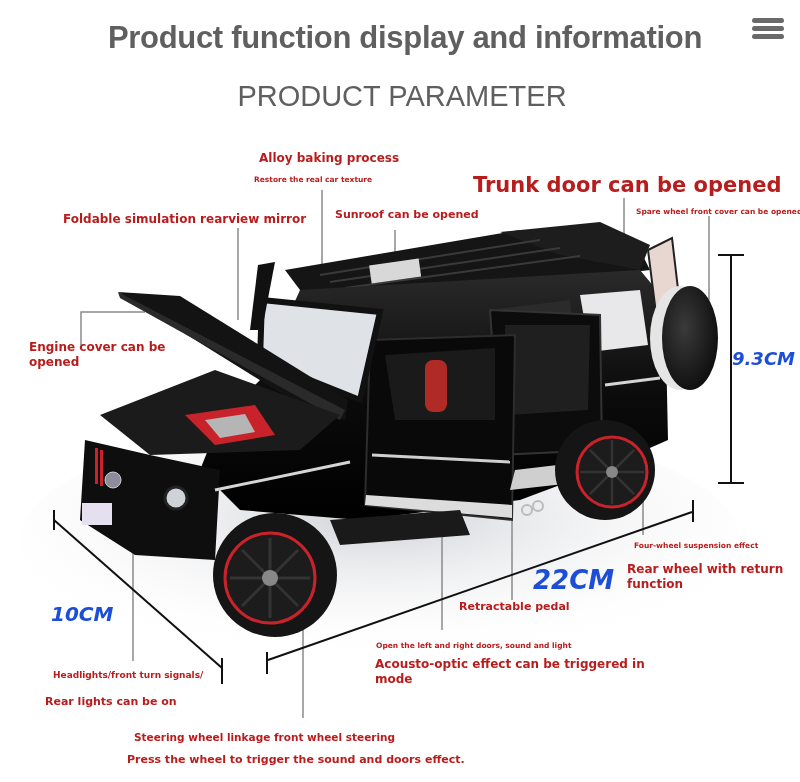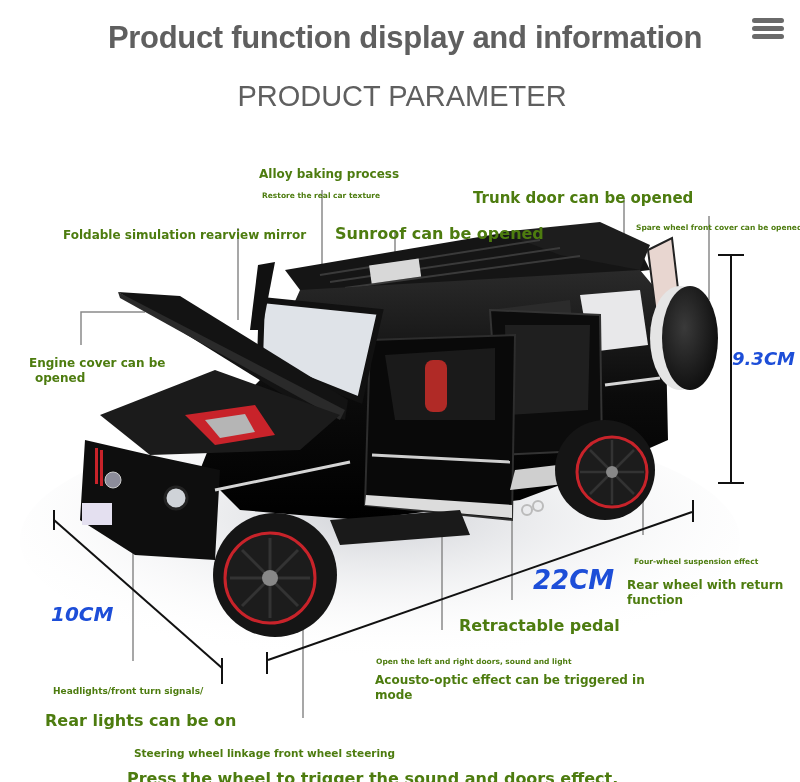--- a/index.html
+++ b/index.html
@@ -2,22 +2,22 @@
 <html><head>
   <meta charset="utf-8">
   <style>
     html, body { margin: 0; padding: 0; background: #ffffff; }
     body { width: 800px; height: 782px; position: relative; overflow: hidden; font-family: "DejaVu Sans", sans-serif; color: #111; }
     .abs { position: absolute; }
     .title { left: 0; width: 810px; top: 20px; text-align: center; font-family: "Liberation Sans", sans-serif; font-weight: bold; font-size: 31px; color: #5f5f5f; letter-spacing: -0.3px; }
     .subtitle { left: 0; width: 804px; top: 80px; text-align: center; font-family: "Liberation Sans", sans-serif; font-size: 29px; color: #5f5f5f; }
     .menu { left: 752px; top: 18px; width: 32px; height: 22px; cursor: pointer; }
     .menu span { display: block; height: 5px; border-radius: 3px; background: #6a6a6a; margin-bottom: 3px; }
-    .lbl { font-weight: bold; white-space: nowrap; color: #4d7c0f; margin-top: 16px; }
-    .l13 { font-size: 16px; }
+    .lbl { font-weight: bold; white-space: nowrap; color: #b91c1c; }
+    .l13 { font-size: 11px; }
     .l12 { font-size: 12px; }
     .l10 { font-size: 9px; }
     .l8 { font-size: 7.5px; }
     .dim { font-weight: bold; color: #1d4ed8; font-style: italic; }
     svg.scene { position: absolute; left: 0; top: 0; }
   </style>
 </head>
 <body>
 
 <div class="abs title">Product function display and information</div>
@@ -149,27 +149,27 @@
     <line x1="267" y1="652" x2="267" y2="674"></line>
     <line x1="693" y1="500" x2="693" y2="522"></line>
 
     <line x1="54" y1="520" x2="222" y2="668"></line>
     <line x1="222" y1="658" x2="222" y2="684"></line>
     <line x1="54" y1="510" x2="54" y2="530"></line>
   </g>
 </svg>
 
 <div class="abs lbl l12" style="left:259px; top:151px;">Alloy baking process</div>
-<div class="abs lbl l8" style="left:262px; top:175px;">Restore the real car texture</div>
-<div class="abs lbl" style="left:473px; top:173px; font-size:15px;text-align:right;">Trunk door can be opened</div>
+<div class="abs lbl l8" style="left:254px; top:175px;">Restore the real car texture</div>
+<div class="abs lbl" style="left:473px; top:173px; font-size:21px;text-align:right;">Trunk door can be opened</div>
 <div class="abs lbl l12" style="left:63px; top:212px;">Foldable simulation rearview mirror</div>
 <div class="abs lbl l13" style="left:335px; top:208px;">Sunroof can be opened</div>
 <div class="abs lbl l8" style="left:636px; top:207px;">Spare wheel front cover can be opened</div>
 <div class="abs lbl l12" style="left:29px; top:340px;">Engine cover can be</div>
-<div class="abs lbl l12" style="left:35px; top:355px;">opened</div>
+<div class="abs lbl l12" style="left:29px; top:355px;">opened</div>
 
 <div class="abs dim" style="left:732px; top:348px; font-size:18px;">9.3CM</div>
 <div class="abs dim" style="left:533px; top:565px; font-size:26px;">22CM</div>
 <div class="abs dim" style="left:51px; top:602px; font-size:20px;">10CM</div>
 
 <div class="abs lbl l8" style="left:634px; top:541px;">Four-wheel suspension effect</div>
 <div class="abs lbl l12" style="left:627px; top:562px;">Rear wheel with return</div>
 <div class="abs lbl l12" style="left:627px; top:577px;">function</div>
 <div class="abs lbl l13" style="left:459px; top:600px;text-align:right;">Retractable pedal</div>
 <div class="abs lbl l8" style="left:376px; top:641px;">Open the left and right doors, sound and light</div>

